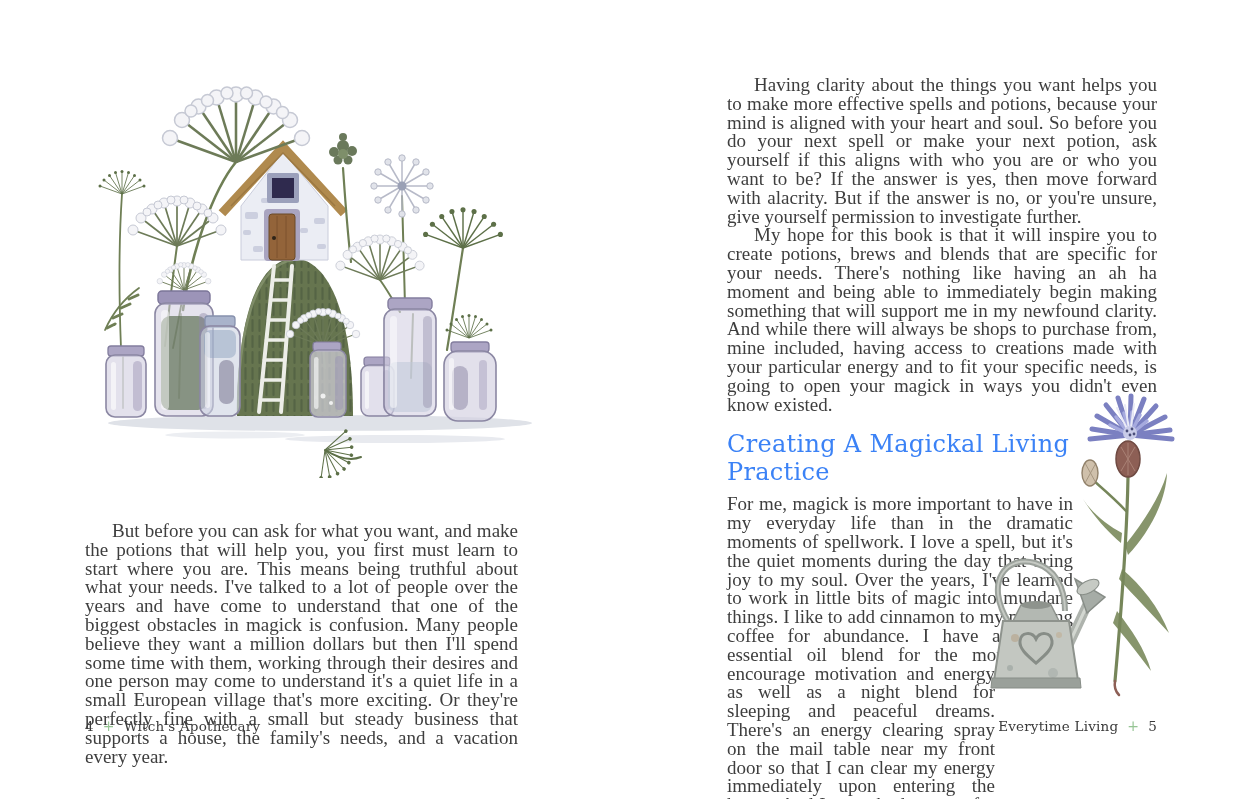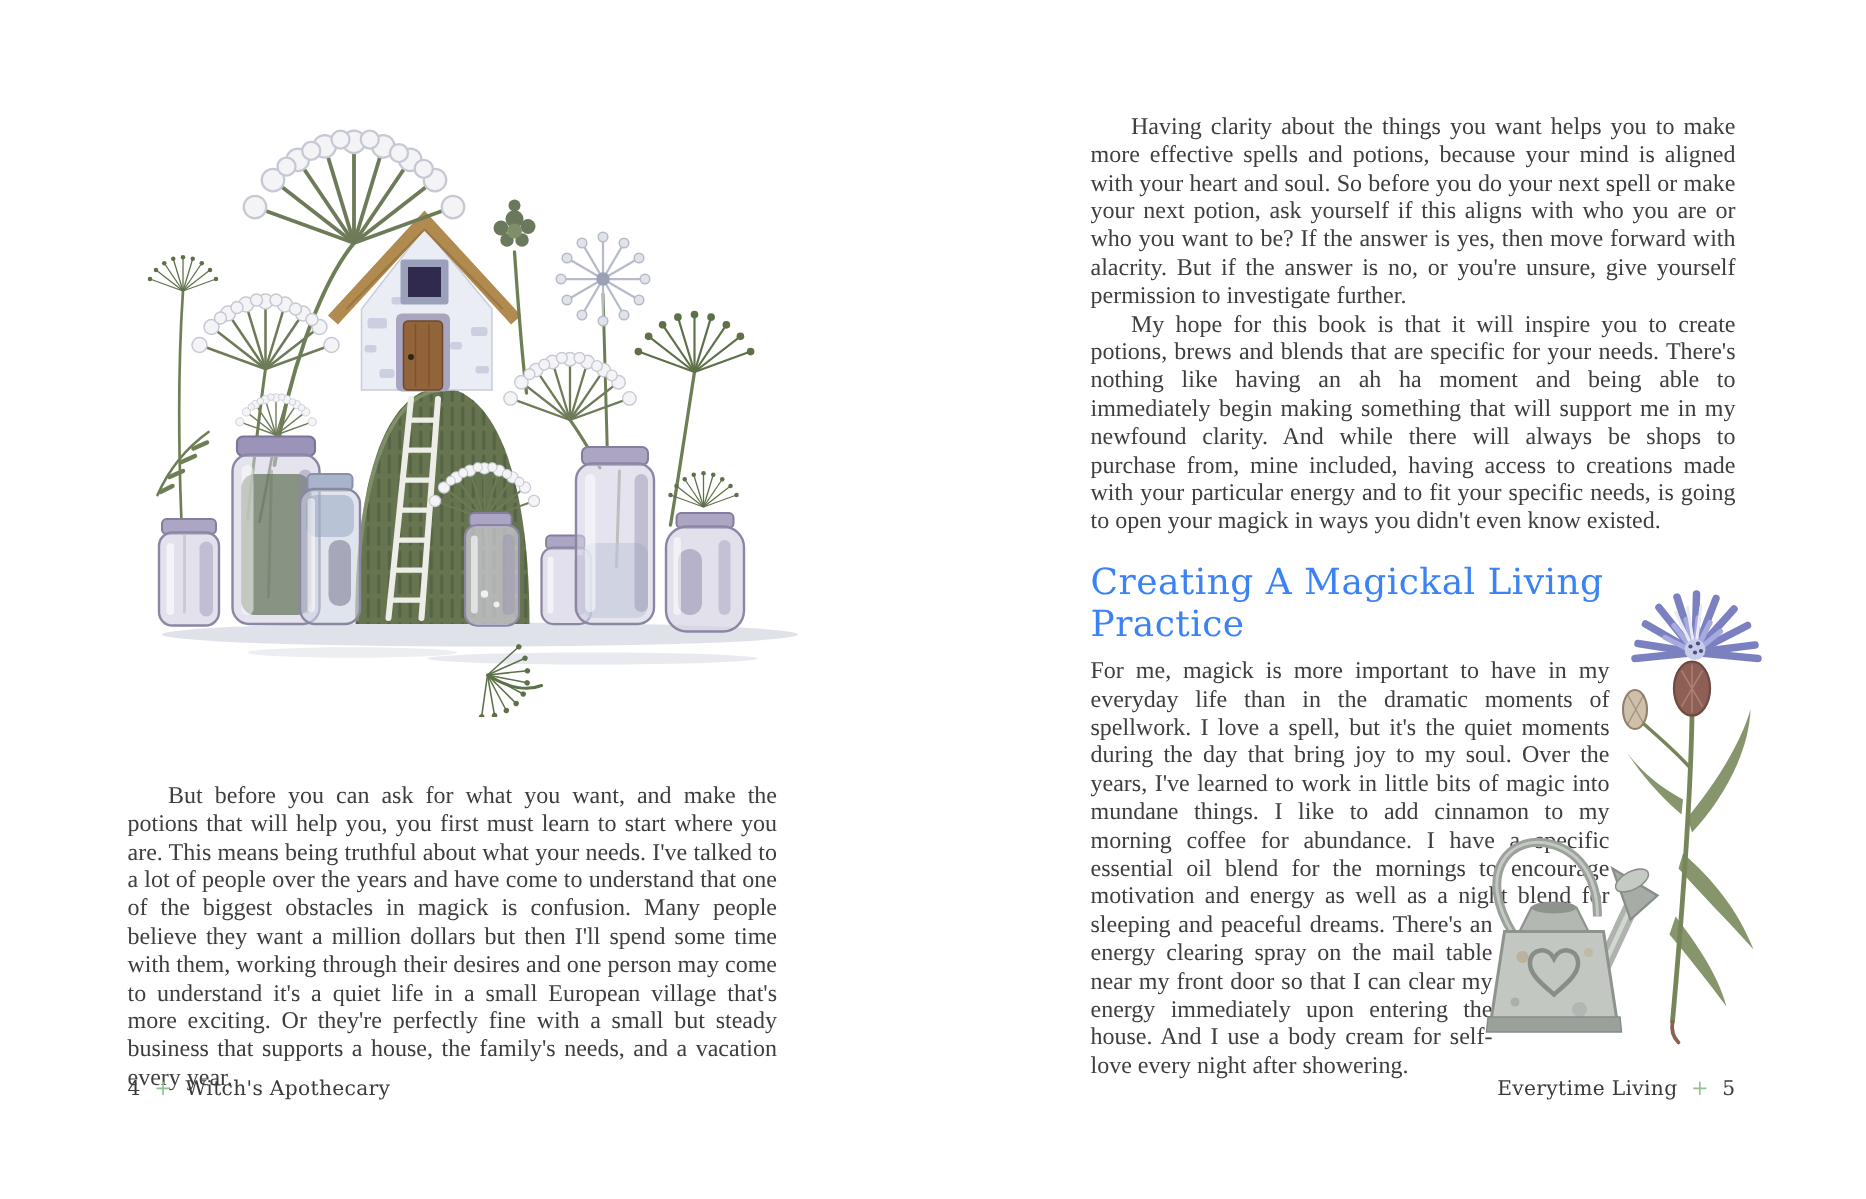--- a/index.html
+++ b/index.html
@@ -1,18 +1,18 @@
 <!DOCTYPE html>
 <html><head>
 <meta charset="utf-8">
 <style>
   html,body{margin:0;padding:0;background:#ffffff;}
   .spread{position:relative;width:1244px;height:799px;background:#ffffff;overflow:hidden;
           font-family:"Liberation Serif",serif;}
-  .body-text{font-size:16px;line-height:18.8px;color:#3e3e3e;text-align:justify;margin:0;}
+  .body-text{font-size:19px;line-height:18.8px;color:#3e3e3e;text-align:justify;margin:0;}
   .indent{text-indent:27px;margin-top:13px;}
   
   .illus-left{position:absolute;left:95px;top:78px;width:445px;height:400px;}
   .left-para{position:absolute;left:85px;top:509px;width:433px;}
   
   .right-col{position:absolute;left:727px;top:76px;width:430px;}
   .right-col p{margin:0;}
   .heading{font-family:"DejaVu Serif",serif;font-weight:400;color:#3b82f6;font-size:24px;
            letter-spacing:0.3px;margin:16px 0 9px 0;}
   .float-a{float:right;width:84px;height:170px;}

